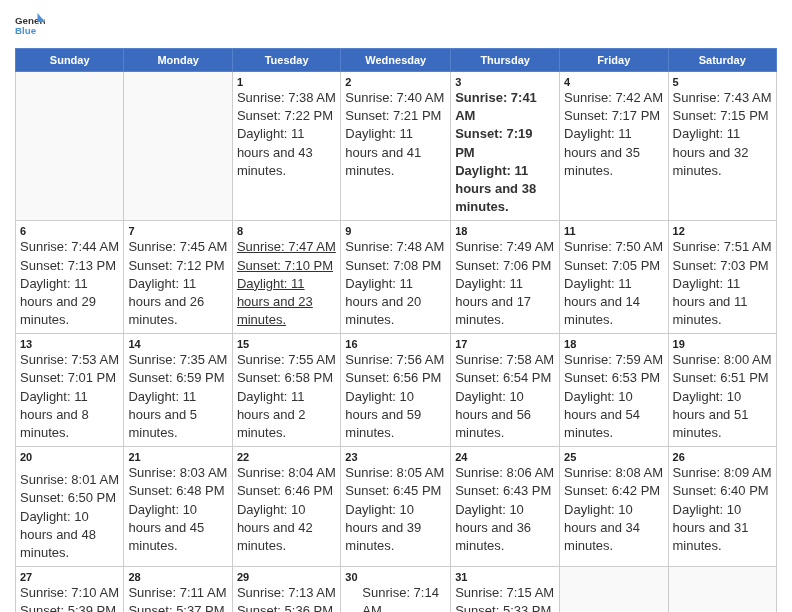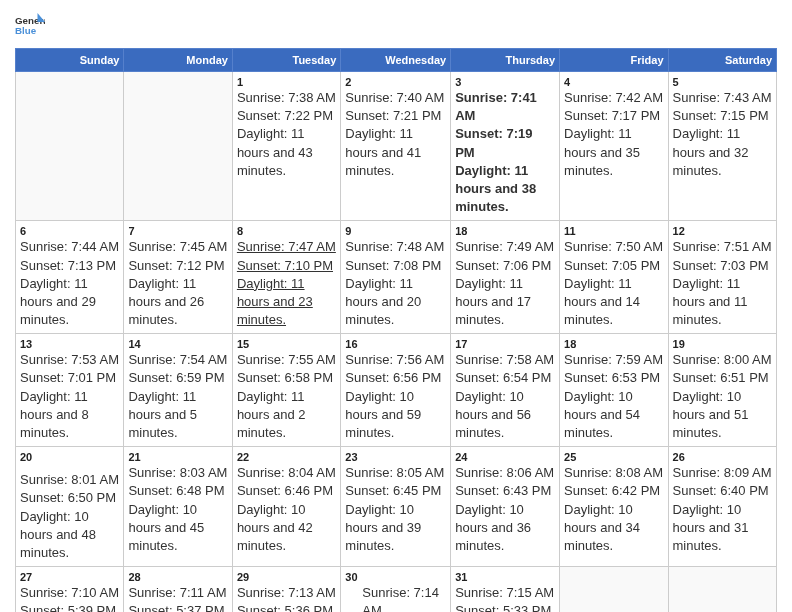--- a/index.html
+++ b/index.html
@@ -45,21 +45,21 @@
     }
     .calendar {
       width: 100%;
       border-collapse: collapse;
       font-size: 10.5px;
     }
     .calendar thead tr th {
       background: #3a6bbf;
       color: #fff;
       padding: 5px 4px;
-      text-align: right;
+      text-align: center;
       font-size: 11px;
       border: 1px solid #5580cc;
     }
     .calendar tbody tr td {
       border: 1px solid #ccc;
       vertical-align: top;
       padding: 4px 4px;
       width: 113px;
       height: 80px;
       background: #fff;
@@ -191,21 +191,21 @@
         </tr>
         <tr>
           <td>
             <span class="day-num">13</span>
             <div class="day-info" style="white-space: pre-line;">Sunrise: 7:53 AM
 Sunset: 7:01 PM
 Daylight: 11 hours and 8 minutes.</div>
           </td>
           <td>
             <span class="day-num">14</span>
-            <div class="day-info" style="white-space: pre-line;">Sunrise: 7:54 AM
+            <div class="day-info" style="white-space: pre-line;">Sunrise: 7:35 AM
 Sunset: 6:59 PM
 Daylight: 11 hours and 5 minutes.</div>
           </td>
           <td>
             <span class="day-num">15</span>
             <div class="day-info" style="white-space: pre-line;">Sunrise: 7:55 AM
 Sunset: 6:58 PM
 Daylight: 11 hours and 2 minutes.</div>
           </td>
           <td>

